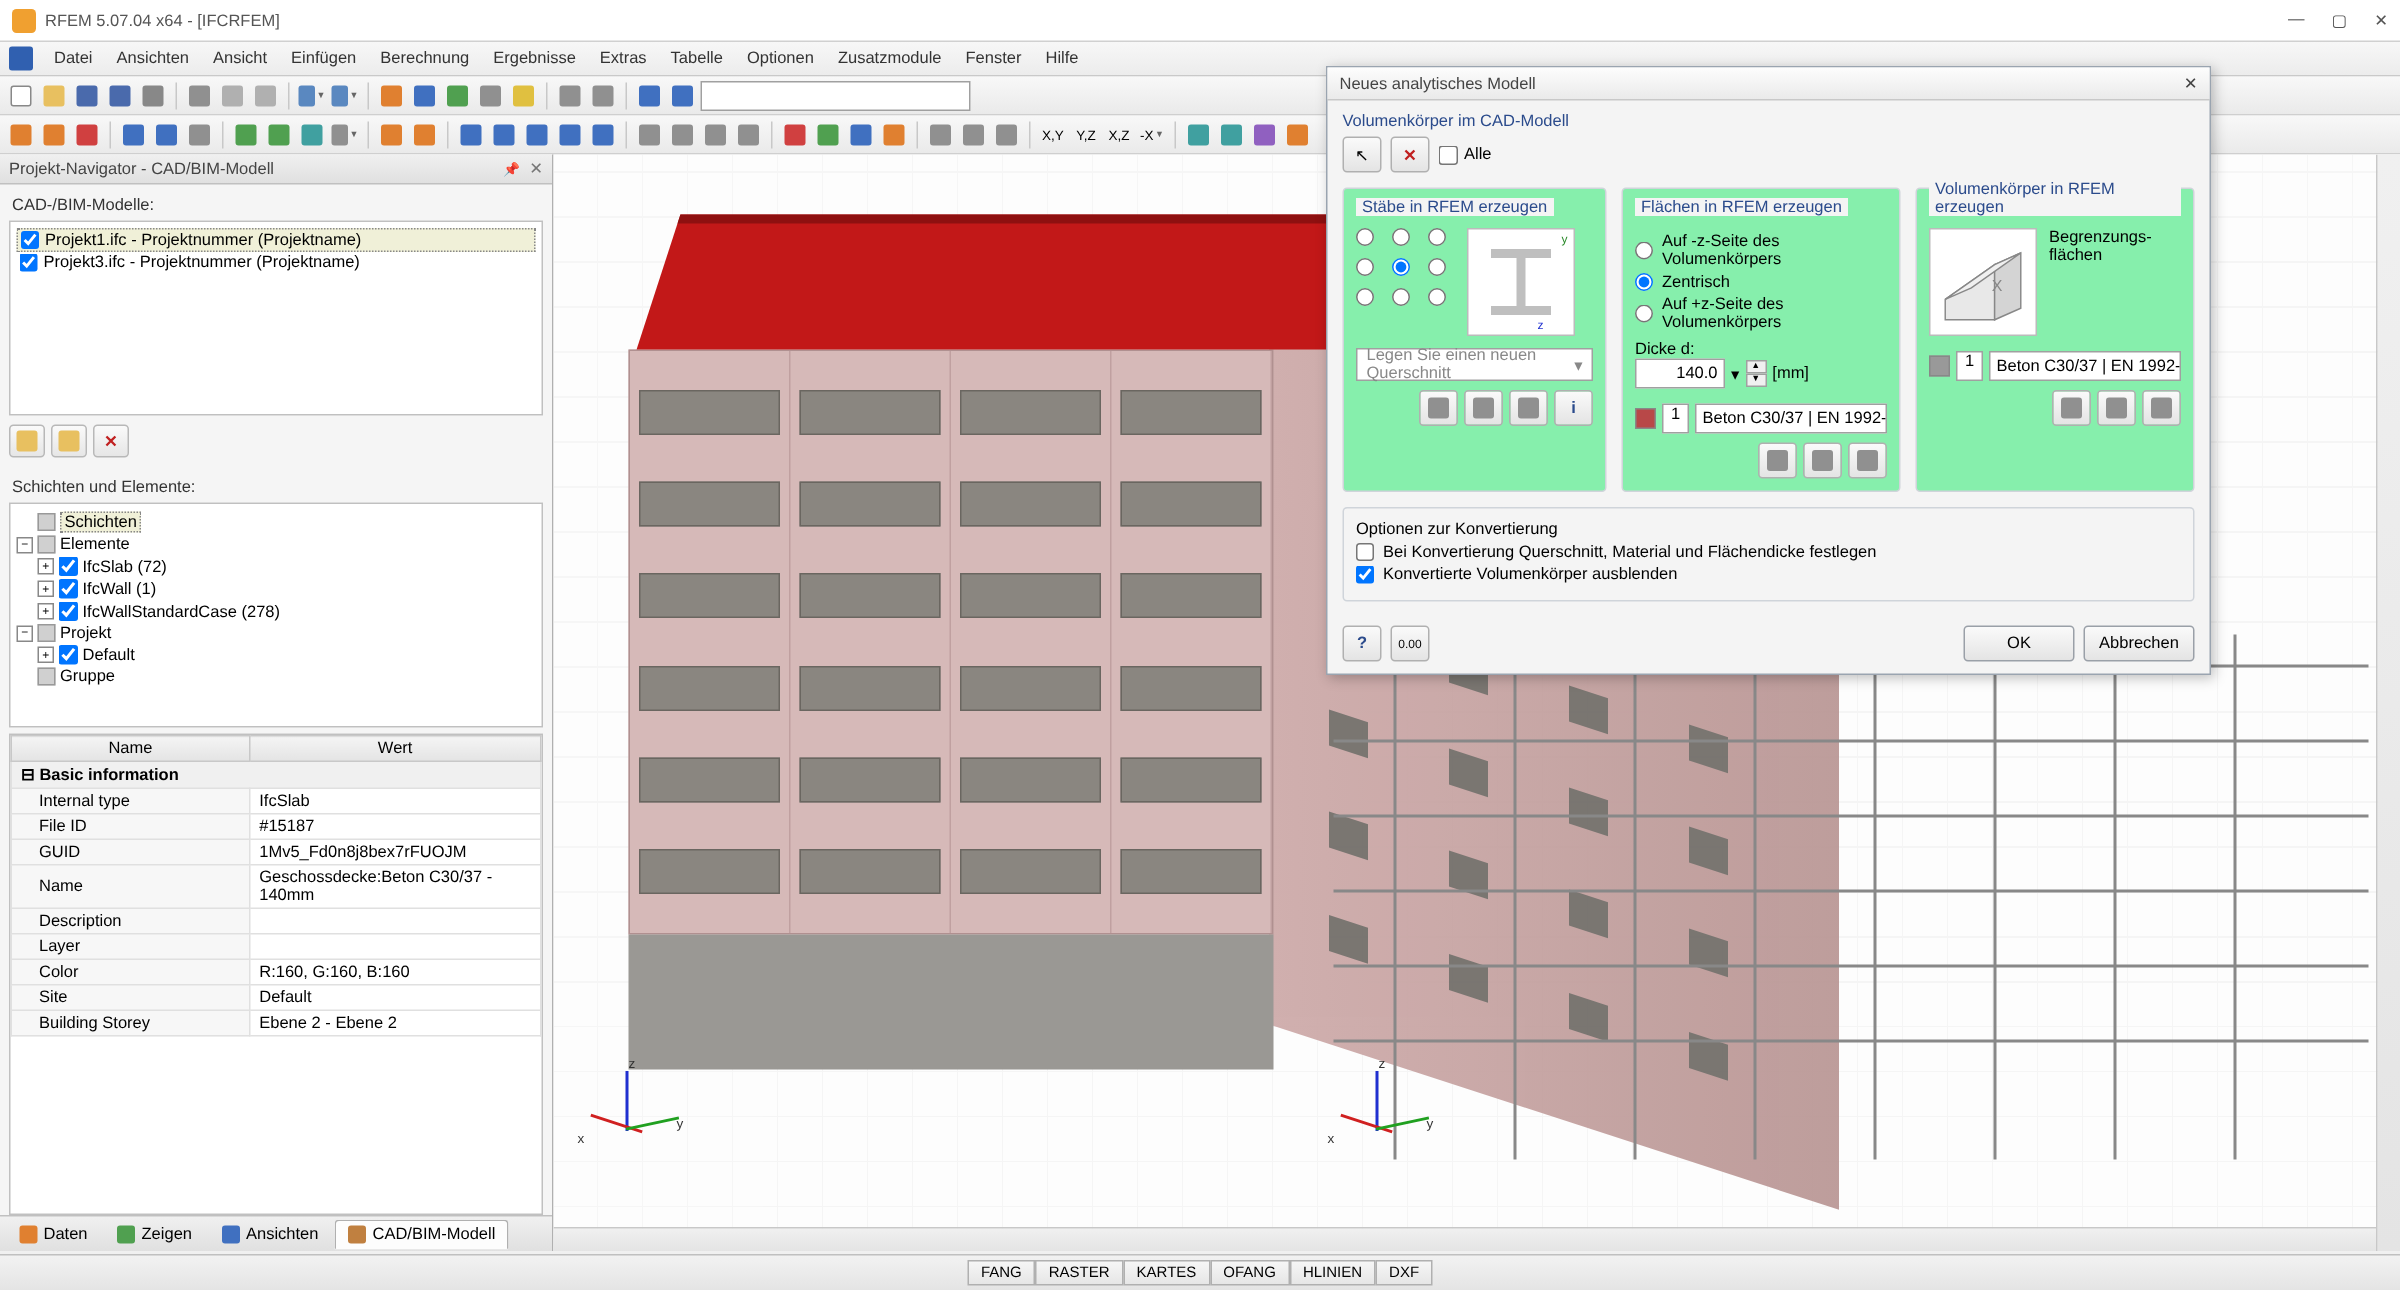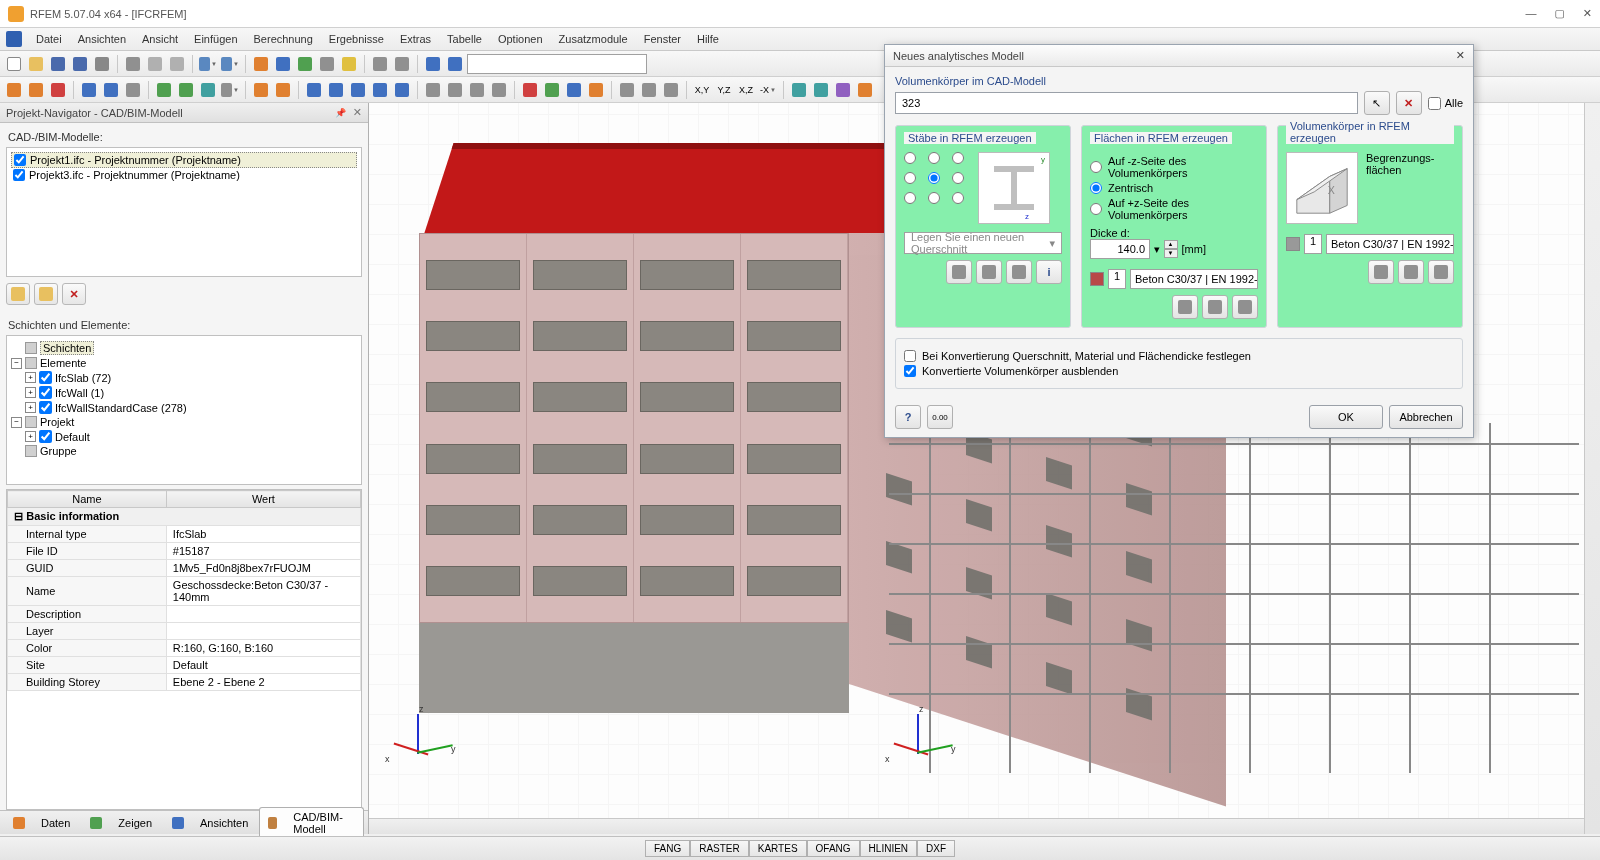--- a/index.html
+++ b/index.html
@@ -54,21 +54,21 @@
 .tree .sel { background: #f0f0d8; border: 1px dotted #888; padding:0 2px; }
 
 .prop-table { margin: 4px 6px 0; border: 1px solid #c0c0c0; background: #fff; flex: 1; }
 .prop-table table { width: 100%; border-collapse: collapse; }
 .prop-table th { background: linear-gradient(#f4f4f4,#e4e4e4); border: 1px solid #c8c8c8; padding: 2px 6px; font-weight: normal; text-align: center; }
 .prop-table td { border: 1px solid #e0e0e0; padding: 2px 6px; }
 .prop-table .key { background: #f7f7f7; width: 45%; padding-left: 18px; }
 .prop-table .hdr-row td { background: #f0f0f0; font-weight: bold; }
 
 .nav-tabs { height: 24px; background: linear-gradient(#f0f0f0,#e0e0e0); border-top: 1px solid #c0c0c0; display: flex; align-items: center; padding: 0 4px; gap: 2px; }
-.nav-tab { padding: 3px 8px; border: 1px solid transparent; border-radius: 3px 3px 0 0; display:flex;align-items:center;gap:16px; }
+.nav-tab { padding: 3px 8px; border: 1px solid transparent; border-radius: 3px 3px 0 0; display:flex;align-items:center;gap:4px; }
 .nav-tab.active { background: #fdfdfd; border-color: #b0b0b0; border-bottom-color: #fdfdfd; }
 .nav-tab .tico2 { width: 12px; height: 12px; border-radius: 2px; }
 
 
 .viewport { flex: 1; position: relative; background: #fdfdfd; overflow: hidden; }
 .viewport .bg { position:absolute; inset:0; background:
   repeating-linear-gradient(0deg, transparent 0 29px, #e8e8e8 29px 30px),
   repeating-linear-gradient(90deg, transparent 0 29px, #e8e8e8 29px 30px);
   opacity: .35;
 }
@@ -623,21 +623,20 @@
 
 <div class="dialog">
   <div class="dlg-title">
     <span>Neues analytisches Modell</span>
     <span class="spacer"></span>
     <span>✕</span>
   </div>
   <div class="body">
     <span class="sect-lbl">Volumenkörper im CAD-Modell</span>
     <div class="row-flex">
-      <input class="input323" value="323" style="">
       <div class="icon-btn">↖</div>
       <div class="icon-btn">
           <span style="color:#c02020;font-weight:bold">✕</span>
         </div>
       <label class="chk-inline">
           <input type="checkbox" style="">
           <span>Alle</span>
         </label>
     </div>
 
@@ -760,20 +759,21 @@
               <div class="ticon ic-gray"></div>
             </div>
           <div class="icon-btn">
               <div class="ticon ic-gray"></div>
             </div>
         </div>
       </div>
     </div>
 
     <div class="opt-group">
+      <div class="glabel">Optionen zur Konvertierung</div>
       <label class="radio-row">
           <input type="checkbox" style="">
           <span>Bei Konvertierung Querschnitt, Material und Flächendicke festlegen</span>
         </label>
       <label class="radio-row">
           <input type="checkbox" checked="" style="">
           <span>Konvertierte Volumenkörper ausblenden</span>
         </label>
     </div>
   </div>

